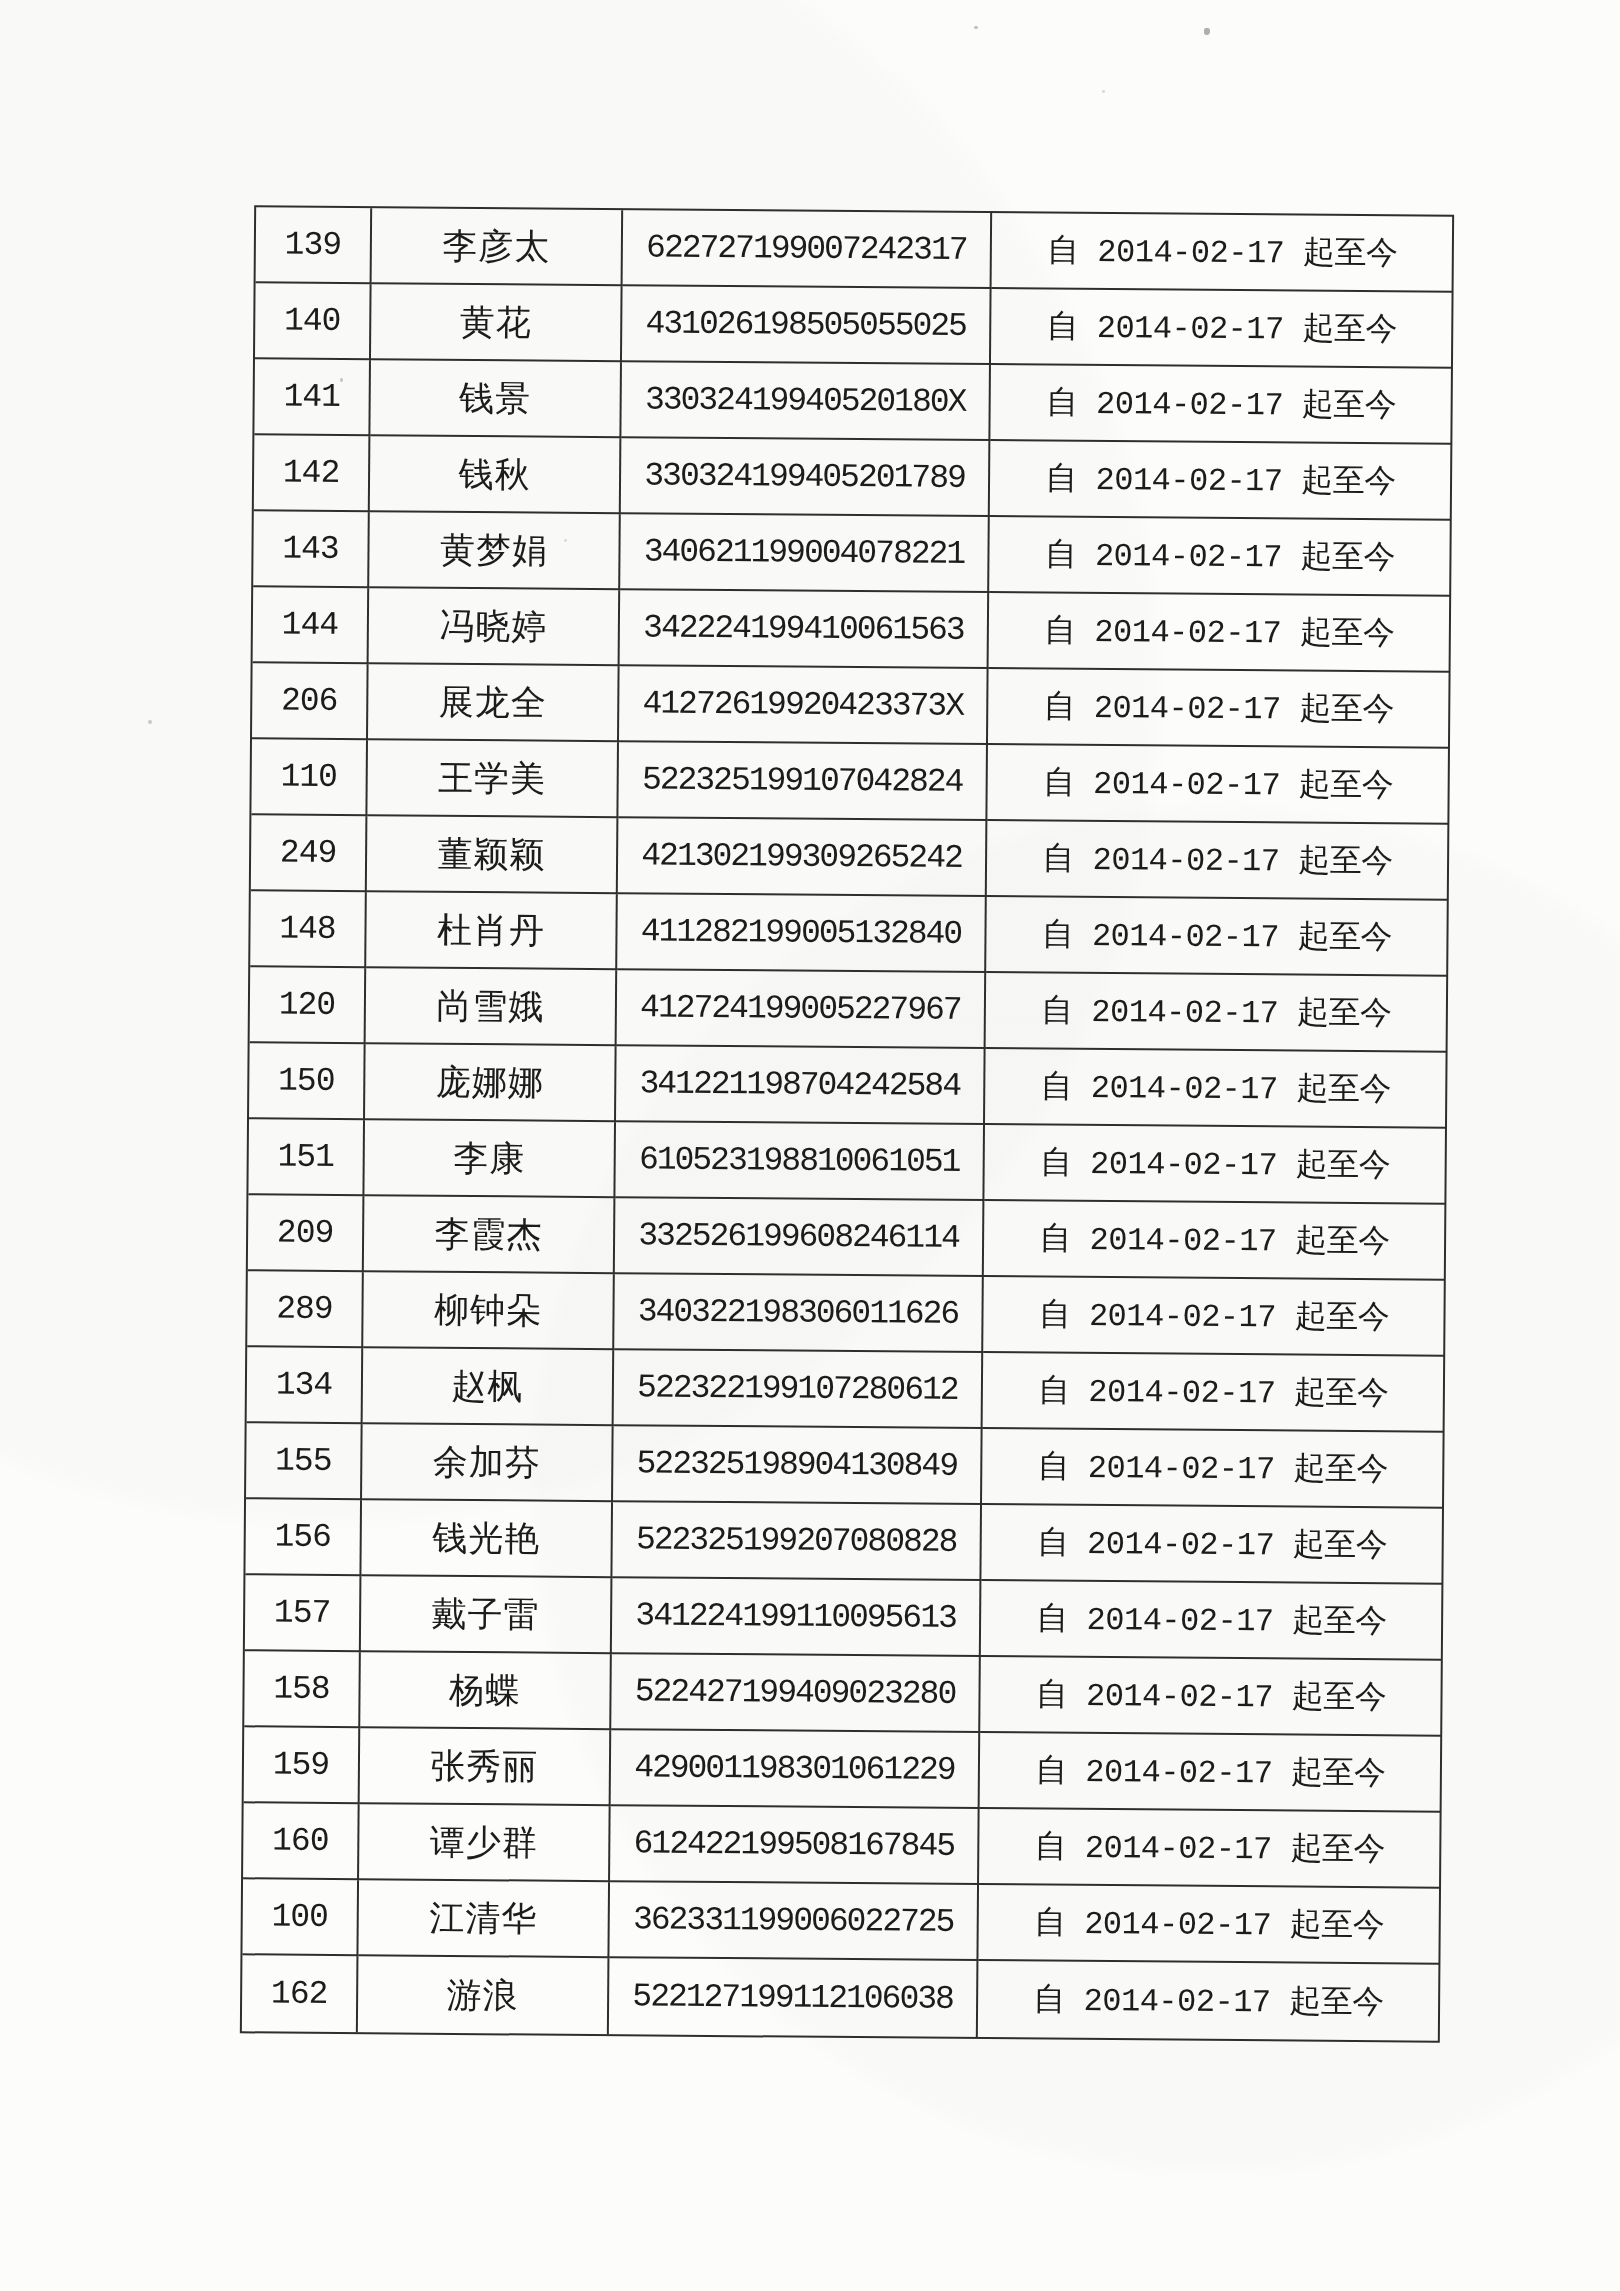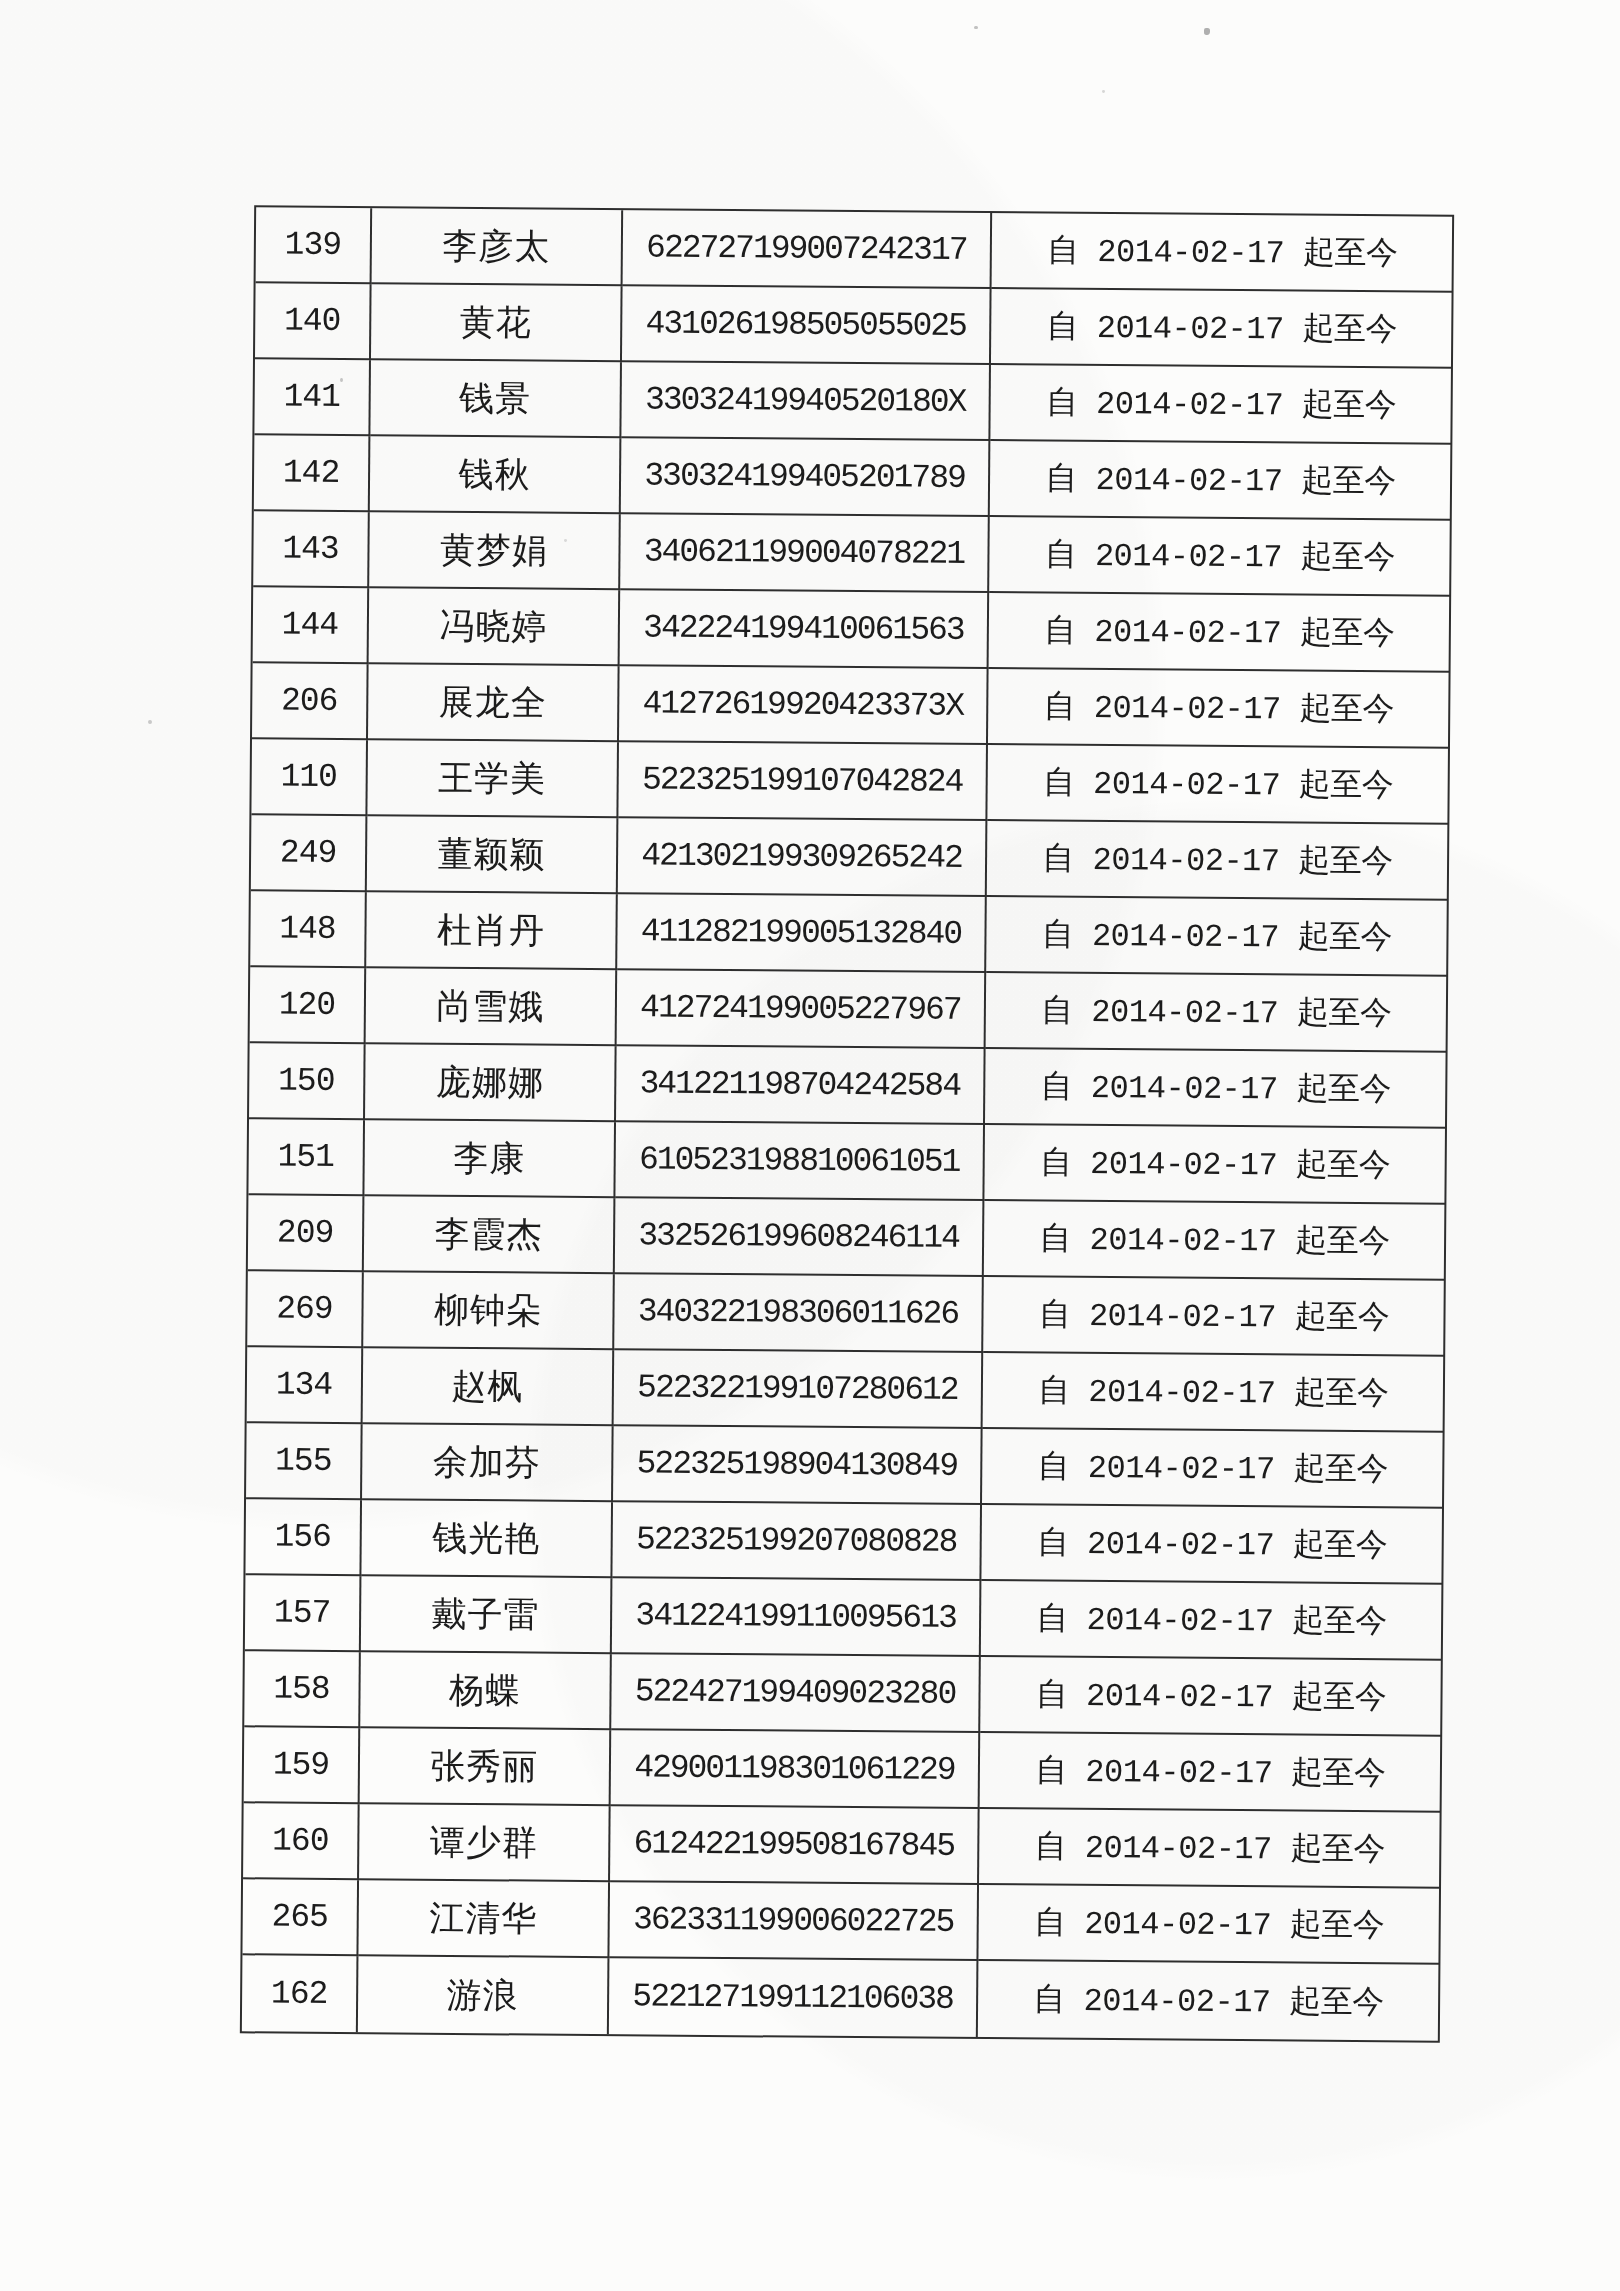--- a/index.html
+++ b/index.html
@@ -170,21 +170,21 @@
         <div class="cell id">610523198810061051</div>
         <div class="cell period">自 2014-02-17 起至今</div>
       </div>
       <div class="row">
         <div class="cell no">209</div>
         <div class="cell name">李霞杰</div>
         <div class="cell id">332526199608246114</div>
         <div class="cell period">自 2014-02-17 起至今</div>
       </div>
       <div class="row">
-        <div class="cell no">269</div>
+        <div class="cell no">289</div>
         <div class="cell name">柳钟朵</div>
         <div class="cell id">340322198306011626</div>
         <div class="cell period">自 2014-02-17 起至今</div>
       </div>
       <div class="row">
         <div class="cell no">134</div>
         <div class="cell name">赵枫</div>
         <div class="cell id">522322199107280612</div>
         <div class="cell period">自 2014-02-17 起至今</div>
       </div>
@@ -218,21 +218,21 @@
         <div class="cell id">429001198301061229</div>
         <div class="cell period">自 2014-02-17 起至今</div>
       </div>
       <div class="row">
         <div class="cell no">160</div>
         <div class="cell name">谭少群</div>
         <div class="cell id">612422199508167845</div>
         <div class="cell period">自 2014-02-17 起至今</div>
       </div>
       <div class="row">
-        <div class="cell no">265</div>
+        <div class="cell no">100</div>
         <div class="cell name">江清华</div>
         <div class="cell id">362331199006022725</div>
         <div class="cell period">自 2014-02-17 起至今</div>
       </div>
       <div class="row">
         <div class="cell no">162</div>
         <div class="cell name">游浪</div>
         <div class="cell id">522127199112106038</div>
         <div class="cell period">自 2014-02-17 起至今</div>
       </div>

